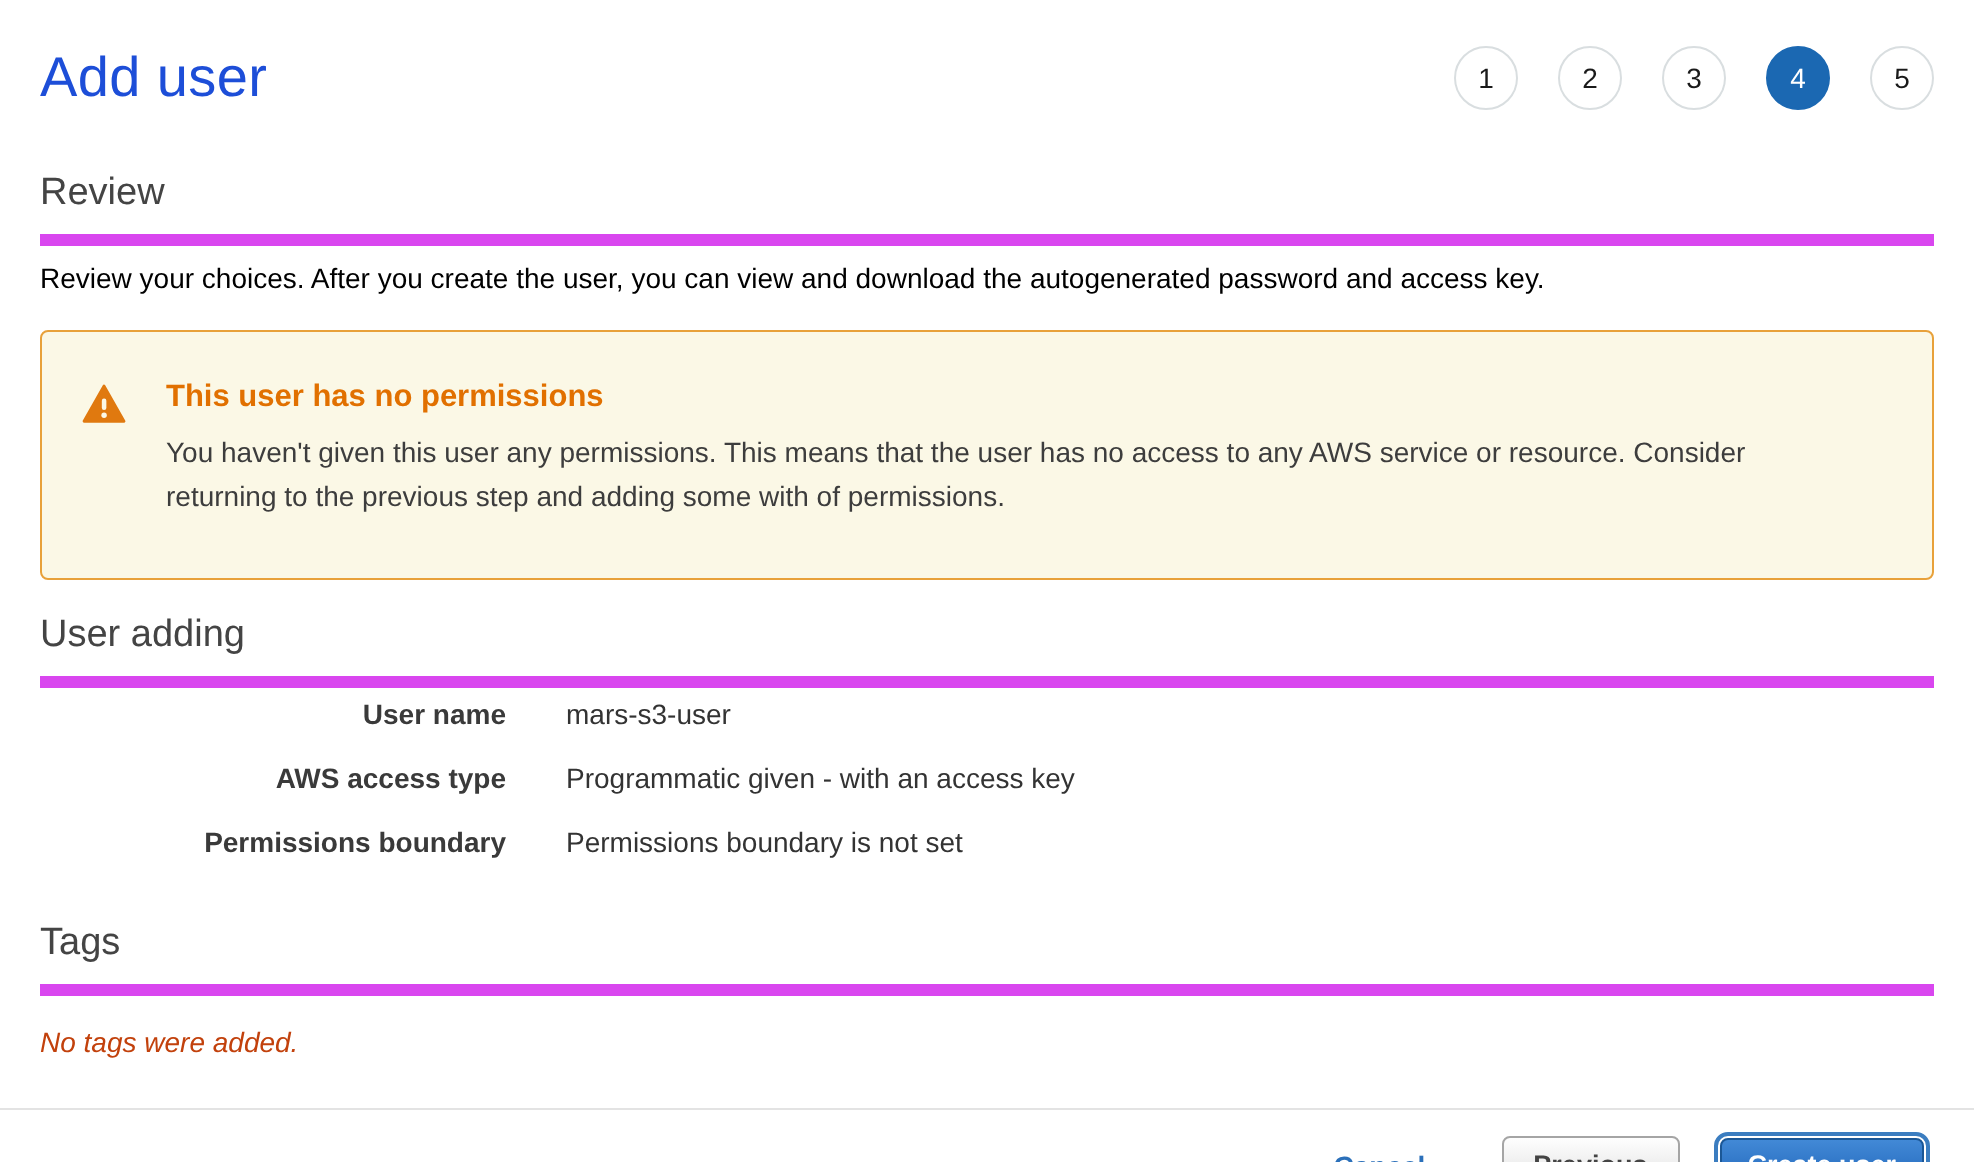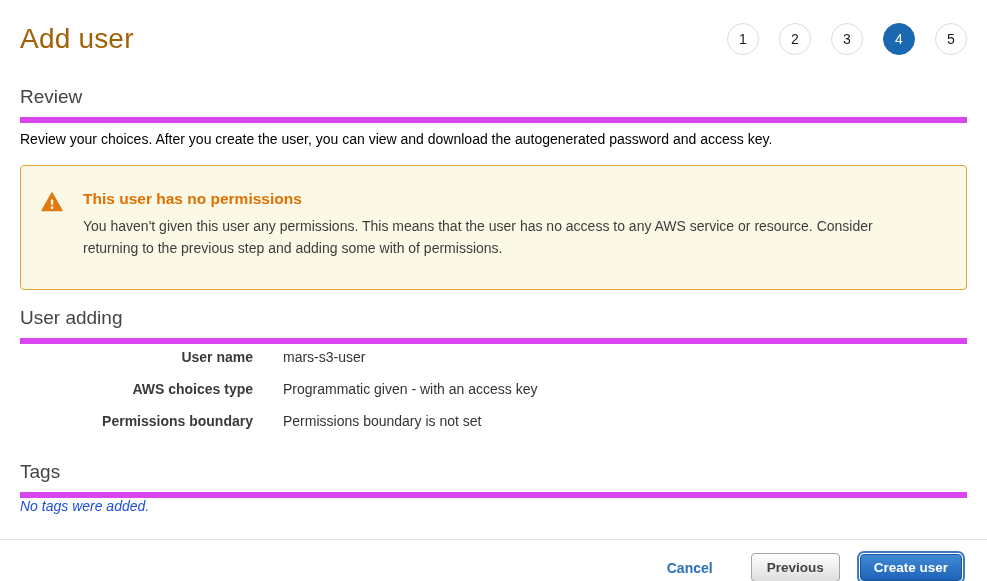--- a/index.html
+++ b/index.html
@@ -15,21 +15,21 @@
   .header-row {
     display: flex;
     justify-content: space-between;
     align-items: center;
     padding-top: 16px;
     height: 62px;
   }
   .page-title {
     font-size: 28px;
     font-weight: 400;
-    color: #a16207;
+    color: #1d4ed8;
     letter-spacing: 0.2px;
   }
   .steps { display: flex; gap: 20px; align-items: center; }
   .step {
     width: 32px; height: 32px;
     border-radius: 50%;
     border: 1px solid #d9dee0;
     background: #fff;
     color: #1a1a1a;
     display: flex; align-items: center; justify-content: center;
@@ -79,21 +79,21 @@
   .detail-label {
     width: 233px;
     text-align: right;
     font-weight: 700;
     color: #3a3a3a;
   }
   .detail-value { margin-left: 30px; color: #333; text-align: right; }
 
   
   .tags-section { margin-top: 32px; }
-  .tags-empty { font-style: italic; color: #1d4ed8; }
+  .tags-empty { margin-top: 15px; font-style: italic; color: #c2410c; }
 
   
   .footer {
     margin: 25px -20px 0;
     border-top: 1px solid #e3e3e3;
     padding: 11px 22px 0 20px;
     display: flex;
     justify-content: flex-end;
     align-items: center;
   }
@@ -172,21 +172,21 @@
   </div>
 
   <div class="details-section">
     <h2 class="section-heading">User adding</h2>
     <div class="detail-rows">
       <div class="detail-row">
         <div class="detail-label">User name</div>
         <div class="detail-value">mars-s3-user</div>
       </div>
       <div class="detail-row">
-        <div class="detail-label">AWS choices type</div>
+        <div class="detail-label">AWS access type</div>
         <div class="detail-value">Programmatic given - with an access key</div>
       </div>
       <div class="detail-row">
         <div class="detail-label">Permissions boundary</div>
         <div class="detail-value">Permissions boundary is not set</div>
       </div>
     </div>
   </div>
 
   <div class="tags-section">

